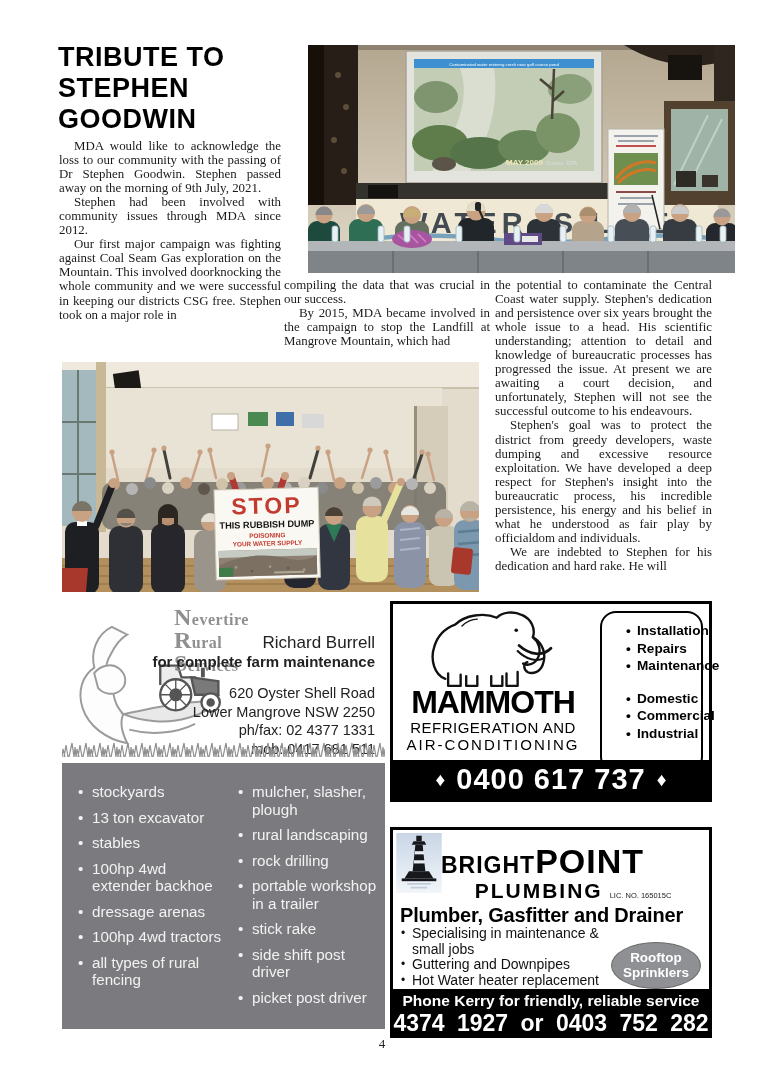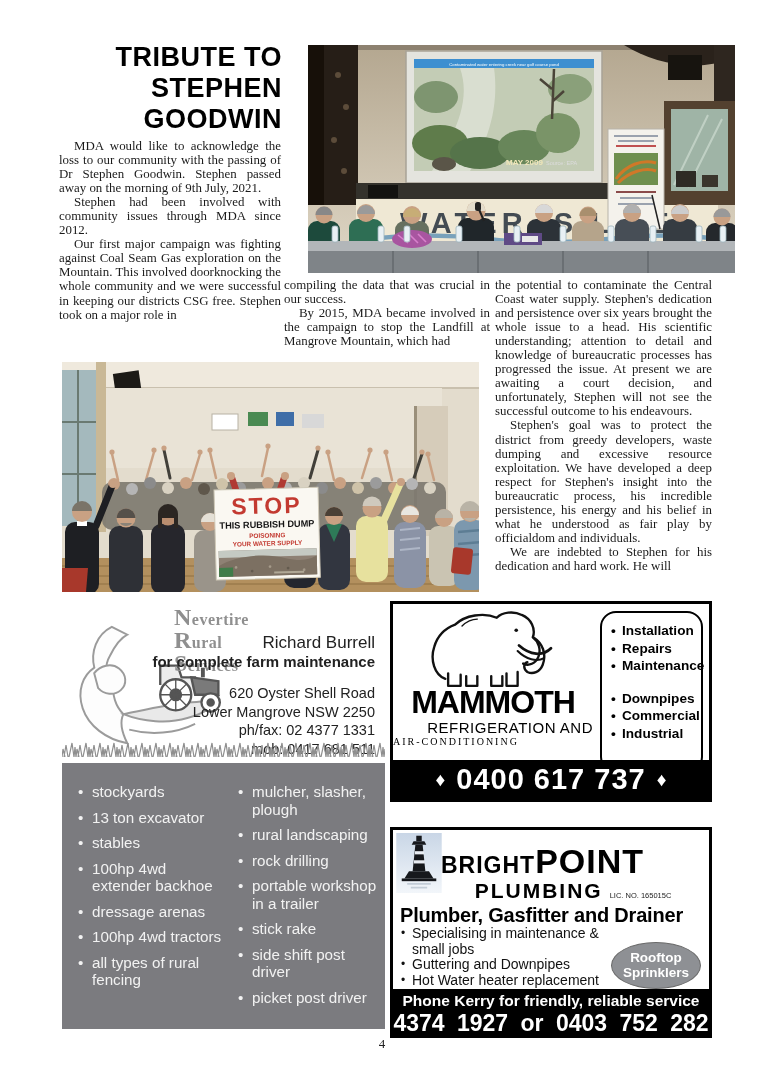--- a/index.html
+++ b/index.html
@@ -1,18 +1,18 @@
 <!DOCTYPE html>
 <html><head>
 <meta charset="utf-8">
 <style>
   html,body{margin:0;padding:0;background:#ffffff;}
   .page{position:relative;width:764px;height:1080px;background:#fff;overflow:hidden;
         font-family:"Liberation Serif",serif;color:#1b1b1b;}
-  .title{position:absolute;left:58px;top:42px;width:224px;margin:0;text-align:right;
+  .title{position:absolute;left:58px;top:42px;width:224px;margin:0;text-align:left;
          font-family:"Liberation Sans",sans-serif;font-weight:bold;font-size:27px;
          line-height:31px;color:#000;white-space:pre-line;letter-spacing:.5px;}
   .col{position:absolute;font-size:12.9px;line-height:14.05px;text-align:justify;}
   .col p{margin:0;text-indent:15px;}
   .col p.noindent{text-indent:0;}
   .photo{position:absolute;margin:0;}
   .photo svg{display:block;}
 
   
   .nevertire{position:absolute;left:62px;top:601px;width:323px;height:156px;background:#fff;
@@ -34,24 +34,24 @@
   .services-block ul{list-style:none;margin:0;padding:0;width:146px;}
   .services-block li{font-size:15.2px;line-height:17.5px;margin-bottom:8px;padding-left:14px;position:relative;}
   .services-block li::before{content:"\2022";position:absolute;left:0;top:0;}
 
   
   .mammoth{position:absolute;left:390px;top:601px;width:322px;height:201px;background:#fff;
            border:3px solid #000;box-sizing:border-box;font-family:"Liberation Sans",sans-serif;color:#000;}
   .mammoth-art{position:absolute;left:6px;top:4px;}
   .mname{position:absolute;left:0;top:82px;width:200px;text-align:center;font-weight:bold;
          font-size:32px;letter-spacing:-1px;line-height:32px;}
-  .msub1{position:absolute;left:0;top:115px;width:200px;text-align:right;font-size:15px;letter-spacing:.5px;}
-  .msub2{position:absolute;left:0;top:132px;width:200px;font-size:10px;letter-spacing:2px;font-family:Liberation Serif, serif;}
+  .msub1{position:absolute;left:0;top:115px;width:200px;text-align:center;font-size:15px;letter-spacing:.5px;}
+  .msub2{position:absolute;left:0;top:132px;width:200px;text-align:center;font-size:15px;letter-spacing:2px;}
   .mbox{position:absolute;right:6px;top:7px;width:103px;height:162px;border:2.5px solid #000;
-        border-radius:16px;box-sizing:border-box;padding:9px 0 0 9px;}
+        border-radius:16px;box-sizing:border-box;padding:9px 0 0 24px;}
   .mbox ul{list-style:none;margin:0;padding:0;}
   .mbox li{font-size:13.6px;font-weight:bold;line-height:17.5px;padding-left:11px;position:relative;}
   .mbox li::before{content:"\2022";position:absolute;left:0;}
   .mbox ul.g2{margin-top:15px;}
   .mphone{position:absolute;left:0;right:0;bottom:0;height:39px;background:#000;color:#fff;
           display:flex;align-items:center;justify-content:center;gap:11px;}
   .mphone .num{font-size:29px;font-weight:bold;letter-spacing:1px;}
   .mphone .dia{font-size:19px;}
 
   
@@ -226,21 +226,21 @@
     <p>Stephen had been involved with community issues through MDA since 2012.</p>
     <p>Our first major campaign was fighting against Coal Seam Gas exploration on the Mountain. This involved doorknocking the whole community and we were successful in keeping our districts CSG free. Stephen took on a major role in</p>
   </div>
   <div class="col" style="left:284px;top:278px;width:206px;">
     <p class="noindent">compiling the data that was crucial in our success.</p>
     <p>By 2015, MDA became involved in the campaign to stop the Landfill at Mangrove Mountain, which had</p>
   </div>
   <div class="col" style="left:495px;top:278px;width:217px;">
     <p class="noindent">the potential to contaminate the Central Coast water supply. Stephen's dedication and persistence over six years brought the whole issue to a head. His scientific understanding; attention to detail and knowledge of bureaucratic processes has progressed the issue. At present we are awaiting a court decision, and unfortunately, Stephen will not see the successful outcome to his endeavours.</p>
     <p>Stephen's goal was to protect the district from greedy developers, waste dumping and excessive resource exploitation. We have developed a deep respect for Stephen's insight into the bureaucratic process, his incredible persistence, his energy and his belief in what he understood as fair play by officialdom and individuals.</p>
-    <p>We are indebted to Stephen for his dedication and hard work. He will</p>
+    <p>We are indebted to Stephen for his dedication and hard rake. He will</p>
   </div>
 
   <figure class="photo" style="left:62px;top:362px;">
     <svg width="417" height="230" viewBox="0 0 417 230">
       <rect width="417" height="230" fill="#e3dccd"></rect>
       <rect width="417" height="26" fill="#efe9dd"></rect>
         <rect y="25" width="417" height="2" fill="#c9c0ae"></rect>
       <rect x="0" y="8" width="34" height="156" fill="#a4b9bd"></rect>
       <path d="M16,8 L16,164 M0,60 L34,60 M0,112 L34,112" stroke="#6a7a72" stroke-width="2"></path>
       <rect x="34" y="0" width="10" height="170" fill="#c9b896"></rect>
@@ -477,21 +477,21 @@
     <div class="mname">MAMMOTH</div>
     <div class="msub1">REFRIGERATION AND</div>
     <div class="msub2">AIR-CONDITIONING</div>
     <div class="mbox">
       <ul>
         <li>Installation</li>
         <li>Repairs</li>
         <li>Maintenance</li>
       </ul>
       <ul class="g2">
-        <li>Downpipes</li>
+        <li>Domestic</li>
         <li>Commercial</li>
         <li>Industrial</li>
       </ul>
     </div>
     <div class="mphone">
       <span class="dia">♦</span>
       <span class="num">0400 617 737</span>
       <span class="dia">♦</span>
     </div>
   </section>

